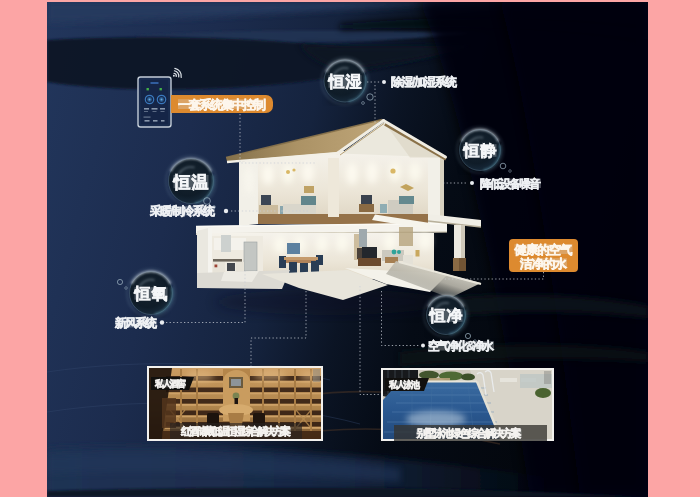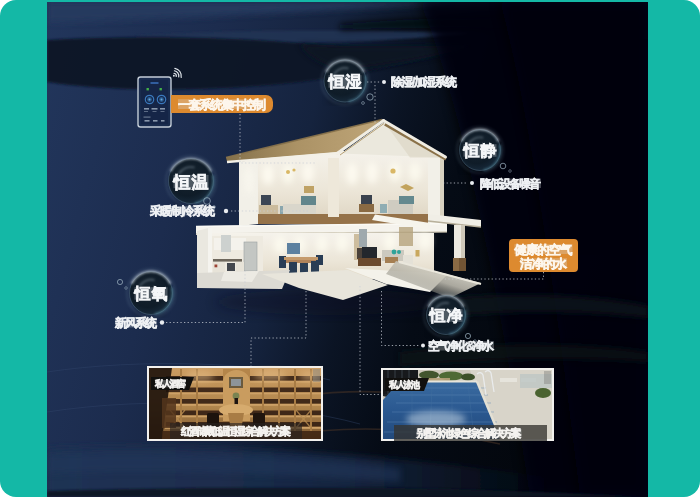--- a/index.html
+++ b/index.html
@@ -1,16 +1,16 @@
 <!DOCTYPE html>
 <html><head>
 <meta charset="utf-8">
 <style>
 html,body{margin:0;padding:0;background:#ffffff;}
-#page{position:relative;width:700px;height:497px;background:#14b8a6;overflow:hidden;font-family:"Liberation Sans",sans-serif;border-radius:16px;}
+#page{position:relative;width:700px;height:497px;background:#fca5a5;overflow:hidden;font-family:"Liberation Sans",sans-serif;}
 #art{position:absolute;left:47px;top:2px;width:601px;height:495px;}
 text{font-family:"Liberation Sans",sans-serif;font-weight:bold;paint-order:stroke;}
 </style>
 </head>
 <body>
 <div id="page">
 
 <div id="art">
 <svg width="601" height="495" viewBox="47 2 601 495" xmlns="http://www.w3.org/2000/svg">
 <defs>

